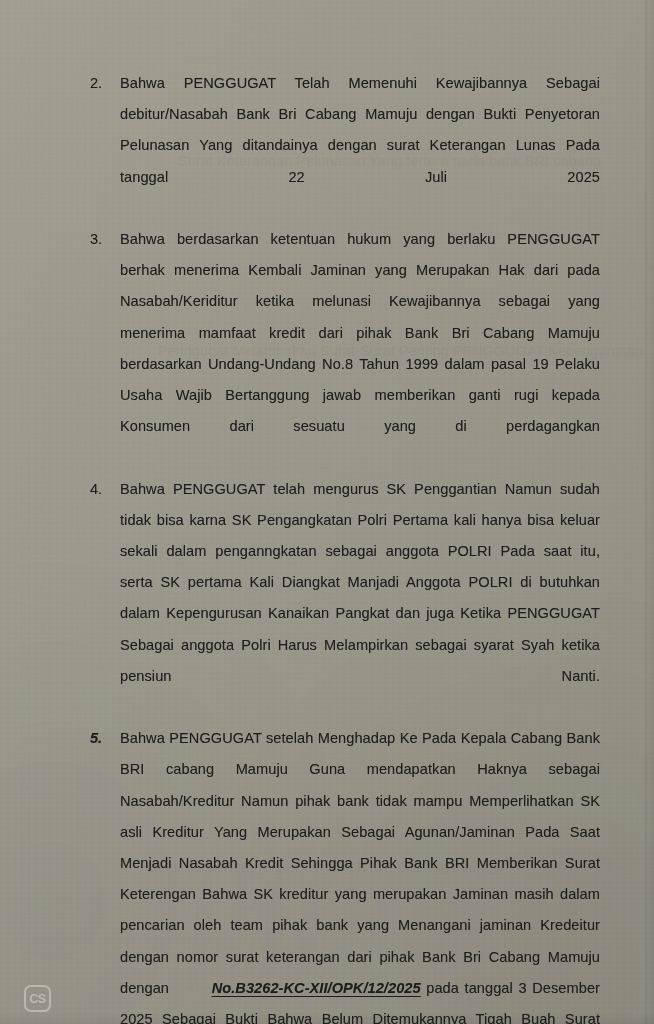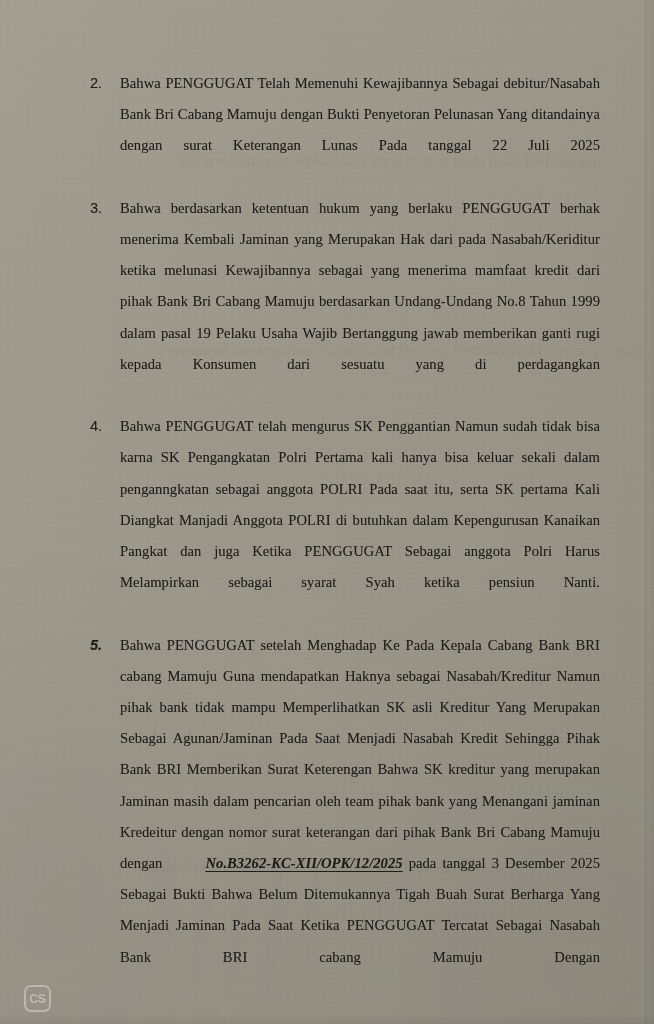--- a/index.html
+++ b/index.html
@@ -109,21 +109,21 @@
   }
   .clause-text {
     flex: 1 1 auto;
     font-size: 14.6px;
     line-height: 31.2px;
     color: #1d1d1b;
     text-align: justify;
     text-justify: inter-word;
     letter-spacing: 0.05px;
     word-spacing: 0.2px;
-    font-family: Liberation Serif, serif;
+    font-family: Liberation Sans, sans-serif;
   }
   
   .clause-text::after {
     content: "";
     display: inline-block;
     width: 100%;
   }
 
   .em-ul {
     font-weight: bold;

